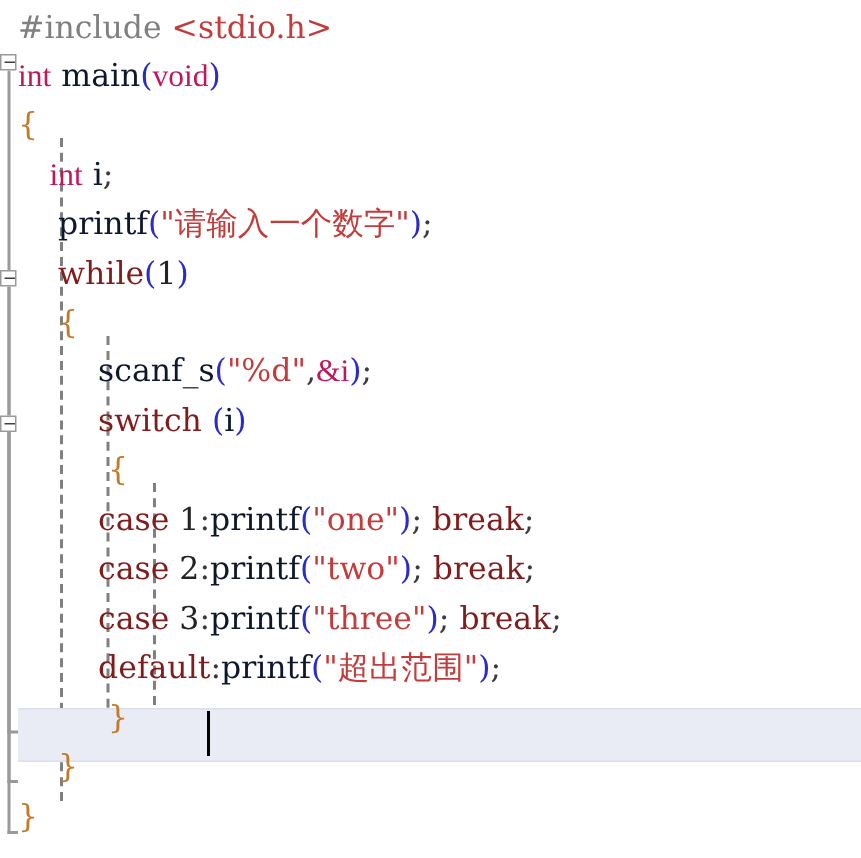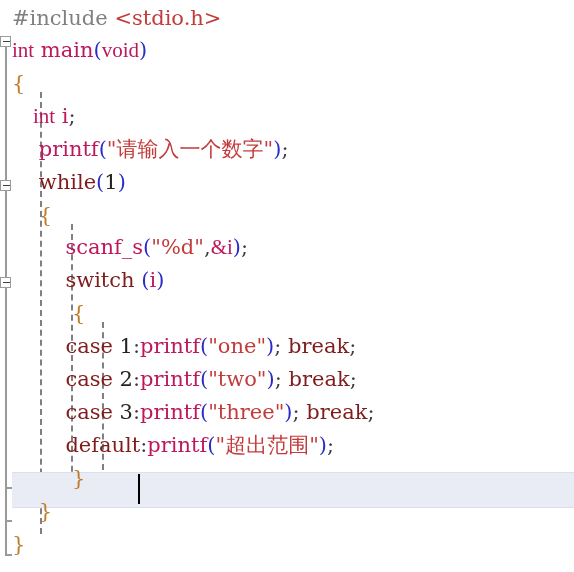--- a/index.html
+++ b/index.html
@@ -66,21 +66,21 @@
   }
   .line{
     position:absolute;left:12px;height:32.5px;white-space:pre;
   }
   .tok{white-space:pre;}
 
   .c-pre   {color:#808080;}          
   .c-str   {color:#c33c3c;}          
   .c-kw    {color:#be185d;font-family:Liberation Serif, serif;}          
   .c-ctrl  {color:#7f1d1d;}          
-  .c-id    {color:#be185d;}          
+  .c-id    {color:#0f172a;}          
   .c-punct {color:#3a3a3a;}          
   .c-paren {color:#2b2bc8;}          
   .c-num   {color:#232323;}          
   .c-brace {color:#c07a2a;}          
 
   
   .watermark{
     position:absolute;right:10px;bottom:8px;
     font-family:"Liberation Sans","DejaVu Sans",sans-serif;
     font-size:13px;color:#c9c9c9;letter-spacing:.4px;

